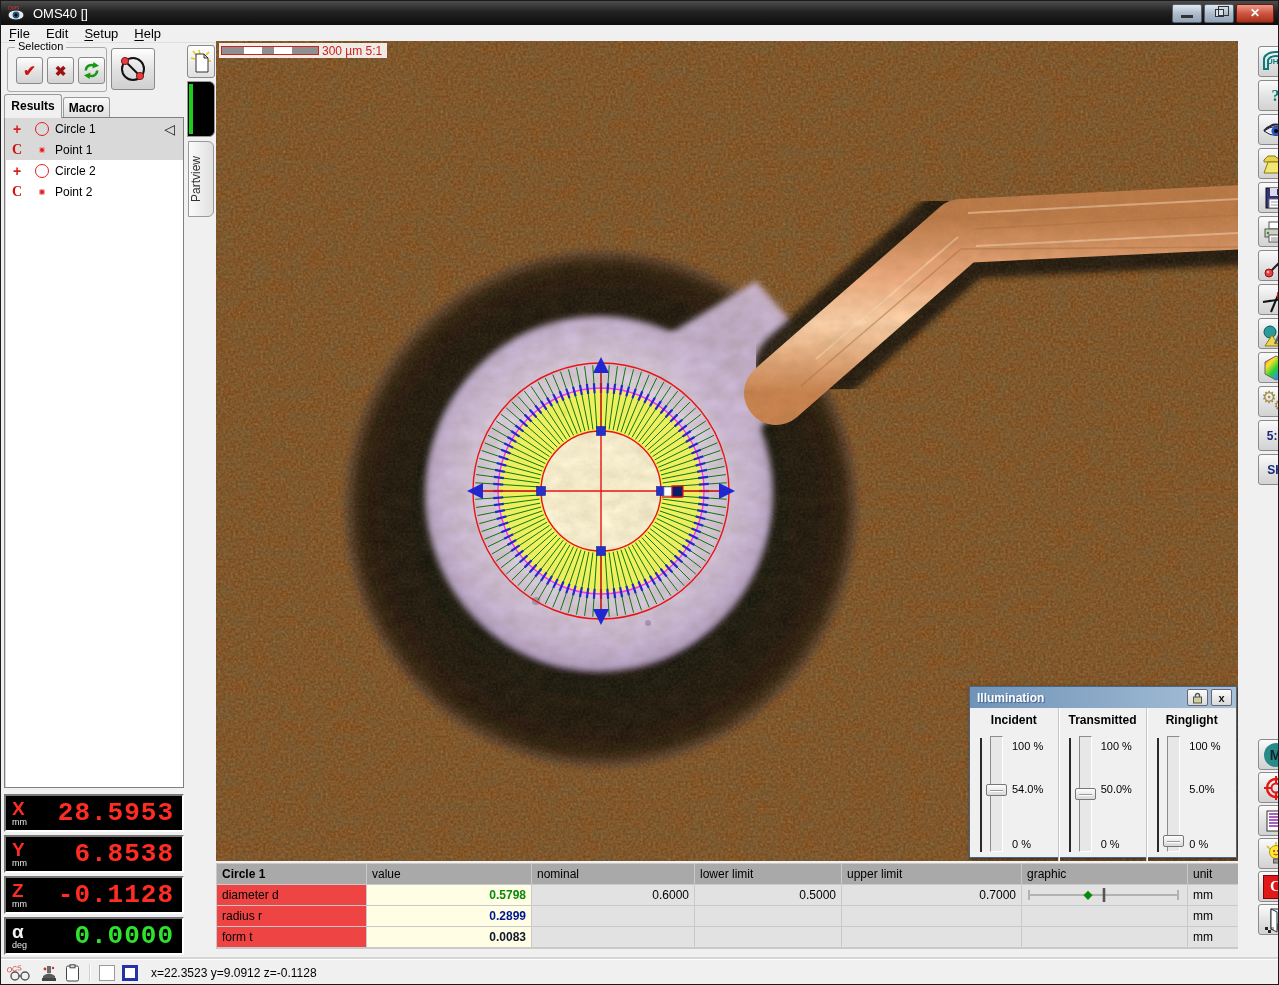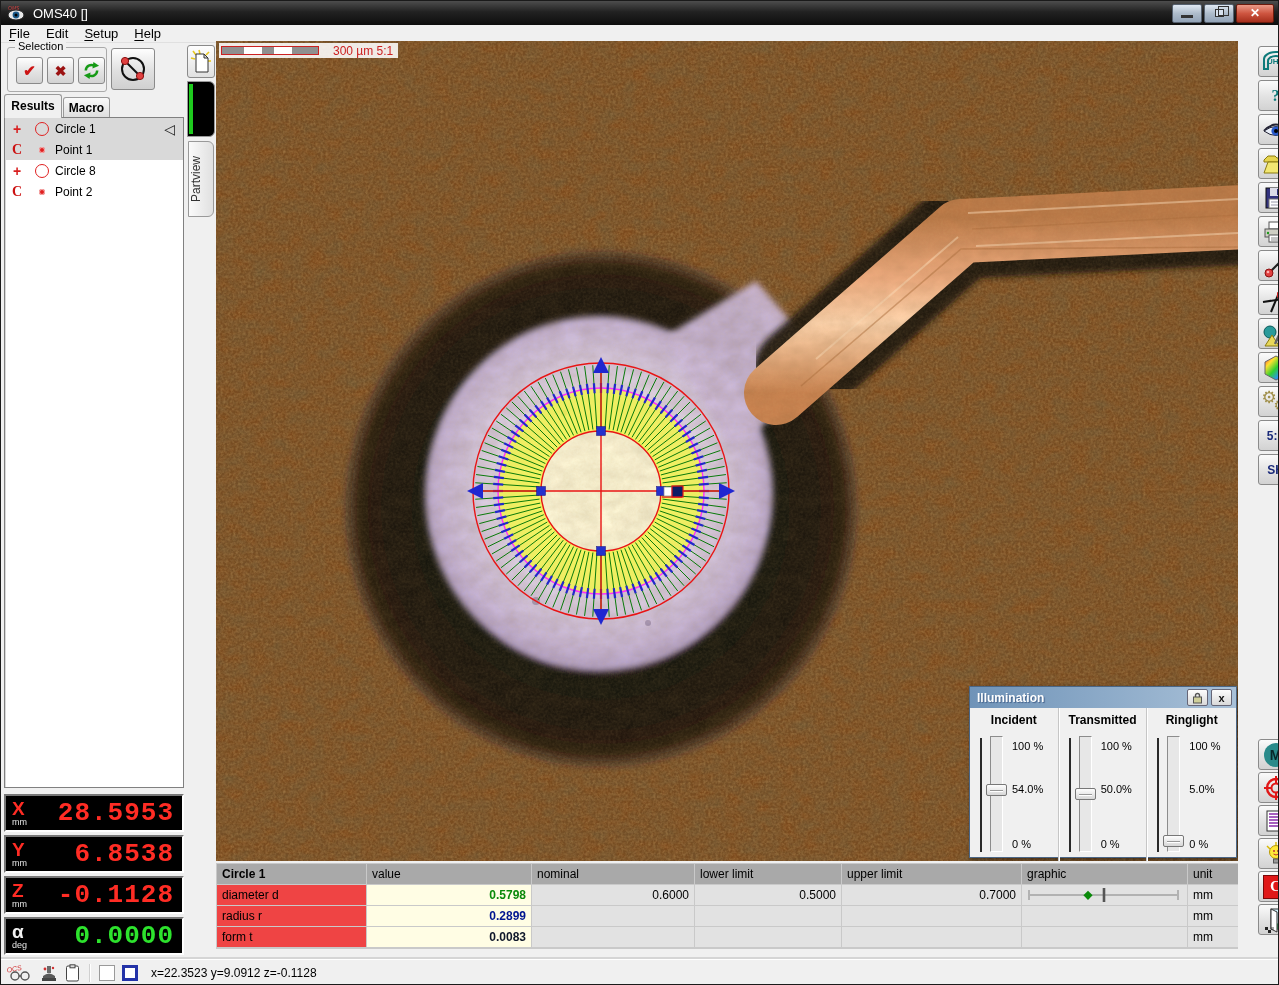--- a/index.html
+++ b/index.html
@@ -65,21 +65,21 @@
   .vtab{position:absolute;writing-mode:vertical-rl;transform:rotate(180deg);text-align:center;
     border:1px solid #999;border-radius:6px 0 0 6px;background:linear-gradient(90deg,#e0e0e0,#fafafa);font-size:12px;}
   .vtab.video{left:186px;top:80px;width:28px;height:56px;color:#000;}
   .vtab.video:after{content:"";position:absolute;right:1px;top:2px;bottom:2px;width:4px;background:#1ecb1e;}
   .vtab.partview{left:187px;top:140px;width:26px;height:76px;color:#333;}
   
   .video{position:absolute;left:215px;top:40px;width:1022px;height:820px;background:#000;overflow:hidden;}
   .photo,.overlay{position:absolute;left:0;top:0;width:1022px;height:820px;}
   .overlay{pointer-events:none;}
   .scalebar{position:absolute;left:3px;top:2px;height:15px;background:rgba(255,255,255,0.88);
-    display:flex;align-items:center;gap:14px;padding:0 5px 0 2px;}
+    display:flex;align-items:center;gap:3px;padding:0 5px 0 2px;}
   .sb-bar{width:98px;height:9px;border:1px solid #cc2020;display:flex;background:#fff;}
   .sb-bar span{height:100%;}
   .sb-text{color:#cc2020;font-size:12px;white-space:nowrap;}
   
   .illum{position:absolute;left:753px;top:645px;width:268px;height:172px;border:1px solid #4a6686;
     background:#f0f0f0;box-shadow:2px 2px 5px rgba(0,0,0,.5);}
   .ill-title{height:21px;background:linear-gradient(90deg,#6f93b8,#a9c1d8);display:flex;align-items:center;
     color:#fff;font-weight:bold;font-size:12px;padding:0 4px 0 7px;text-shadow:1px 1px 1px #44618a;}
   .ill-tbtn{width:21px;height:17px;border:1px solid #667;border-radius:2px;margin-left:3px;
     background:linear-gradient(#fdfdfd,#d9d9d9);display:flex;align-items:center;justify-content:center;color:#111;font-weight:bold;font-size:11px;text-shadow:none;}
@@ -212,21 +212,21 @@
       <span class="li2">
           <span class="point-glyph"></span>
         </span>
       <span class="llabel">Point 1</span>
     </div>
     <div class="lrow">
       <span class="li1">+</span>
       <span class="li2">
           <span class="circle-glyph"></span>
         </span>
-      <span class="llabel">Circle 8</span>
+      <span class="llabel">Circle 2</span>
     </div>
     <div class="lrow">
       <span class="li1 cglyph">C</span>
       <span class="li2">
           <span class="point-glyph"></span>
         </span>
       <span class="llabel">Point 2</span>
     </div>
   </div>
 

